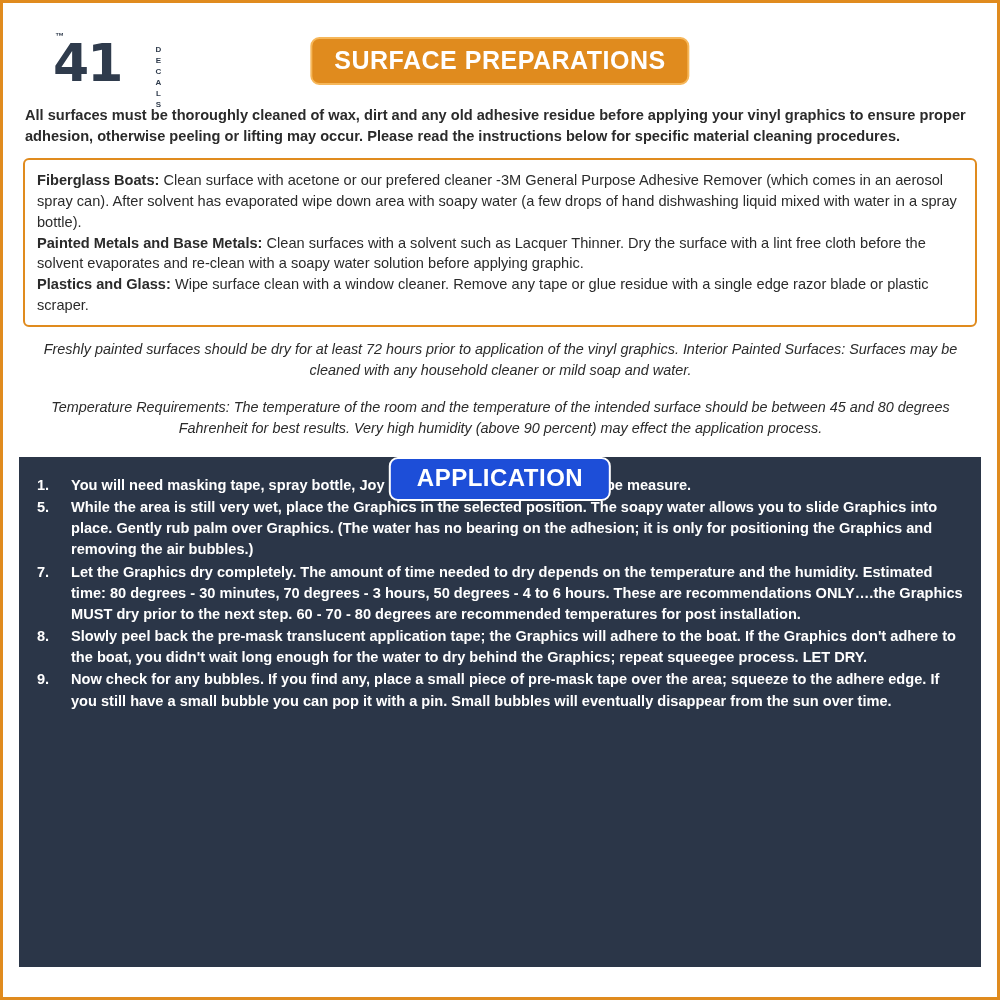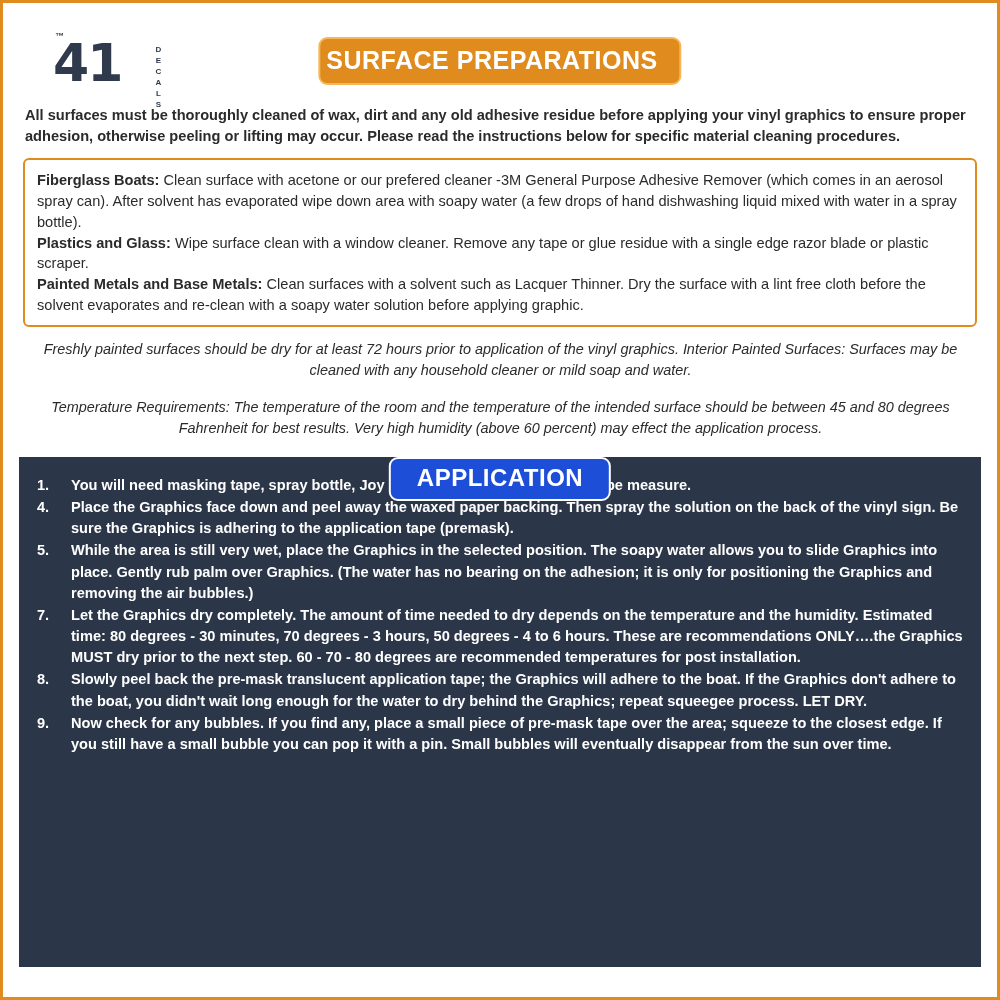--- a/index.html
+++ b/index.html
@@ -79,21 +79,21 @@
     left: 50%;
     transform: translateX(-50%);
     top: 20px;
     background: #e08b1e;
     border: 2px solid #f6b75a;
     border-radius: 9px;
     color: #ffffff;
     font-size: 25px;
     font-weight: bold;
     letter-spacing: 0.5px;
-    padding: 7px 22px 8px 6px;
+    padding: 7px 22px 8px 22px;
     white-space: nowrap;
     box-shadow: 0 0 0 1px #e08b1e inset;
   }
 
   
   .intro {
     margin: 10px 6px 0 6px;
     font-size: 14.6px;
     line-height: 1.42;
     color: #2b2b2b;
@@ -178,33 +178,32 @@
         <span class="num">41</span>
         <span class="vert">DECALS</span>
       </div>
       <div class="banner">SURFACE PREPARATIONS</div>
     </div>
 
     <div class="intro">All surfaces must be thoroughly cleaned of wax, dirt and any old adhesive residue before applying your vinyl graphics to ensure proper adhesion, otherwise peeling or lifting may occur. Please read the instructions below for specific material cleaning procedures.</div>
 
     <div class="materials">
       <p><b>Fiberglass Boats:</b><span> Clean surface with acetone or our prefered cleaner -3M General Purpose Adhesive Remover (which comes in an aerosol spray can). After solvent has evaporated wipe down area with soapy water (a few drops of hand dishwashing liquid mixed with water in a spray bottle).</span></p>
+      <p><b>Painted Metals and Base Metals:</b><span> Clean surfaces with a solvent such as Lacquer Thinner. Dry the surface with a lint free cloth before the solvent evaporates and re-clean with a soapy water solution before applying graphic.</span></p>
       <p><b>Plastics and Glass:</b><span> Wipe surface clean with a window cleaner. Remove any tape or glue residue with a single edge razor blade or plastic scraper.</span></p>
-      <p><b>Painted Metals and Base Metals:</b><span> Clean surfaces with a solvent such as Lacquer Thinner. Dry the surface with a lint free cloth before the solvent evaporates and re-clean with a soapy water solution before applying graphic.</span></p>
     </div>
 
     <div class="note">Freshly painted surfaces should be dry for at least 72 hours prior to application of the vinyl graphics. Interior Painted Surfaces: Surfaces may be cleaned with any household cleaner or mild soap and water.</div>
-    <div class="note second">Temperature Requirements: The temperature of the room and the temperature of the intended surface should be between 45 and 80 degrees Fahrenheit for best results. Very high humidity (above 60 percent) may effect the application process.</div>
+    <div class="note second">Temperature Requirements: The temperature of the room and the temperature of the intended surface should be between 45 and 80 degrees Fahrenheit for best results. Very high humidity (above 90 percent) may effect the application process.</div>
 
     <div class="app-wrap">
       <div class="app-banner">APPLICATION</div>
       <div class="dark-panel">
         <p class="step"><span class="n">1.</span><span>You will need masking tape, spray bottle, Joy or dish washing liquid, and a tape measure.</span></p>
-        <p class="step"><span class="n">4.</span><span>Place the Graphics face down and peel away the waxed paper backing. Then spray the solution on the back of the vinyl sign. Be sure the Graphics is adhering to the application tape (premask).</span></p>
         <p class="step"><span class="n">5.</span><span>While the area is still very wet, place the Graphics in the selected position. The soapy water allows you to slide Graphics into place. Gently rub palm over Graphics. (The water has no bearing on the adhesion; it is only for positioning the Graphics and removing the air bubbles.)</span></p>
         <p class="step"><span class="n">7.</span><span>Let the Graphics dry completely. The amount of time needed to dry depends on the temperature and the humidity. Estimated time: 80 degrees - 30 minutes, 70 degrees - 3 hours, 50 degrees - 4 to 6 hours. These are recommendations ONLY….the Graphics MUST dry prior to the next step. 60 - 70 - 80 degrees are recommended temperatures for post installation.</span></p>
         <p class="step"><span class="n">8.</span><span>Slowly peel back the pre-mask translucent application tape; the Graphics will adhere to the boat. If the Graphics don't adhere to the boat, you didn't wait long enough for the water to dry behind the Graphics; repeat squeegee process. LET DRY.</span></p>
-        <p class="step"><span class="n">9.</span><span>Now check for any bubbles. If you find any, place a small piece of pre-mask tape over the area; squeeze to the closest edge. If you still have a small bubble you can pop it with a pin. Small bubbles will eventually disappear from the sun over time.</span></p>
+        <p class="step"><span class="n">9.</span><span>Now check for any bubbles. If you find any, place a small piece of pre-mask tape over the area; squeeze to the adhere edge. If you still have a small bubble you can pop it with a pin. Small bubbles will eventually disappear from the sun over time.</span></p>
       </div>
     </div>
 
   </div>
 </div>
 
 </body></html>

